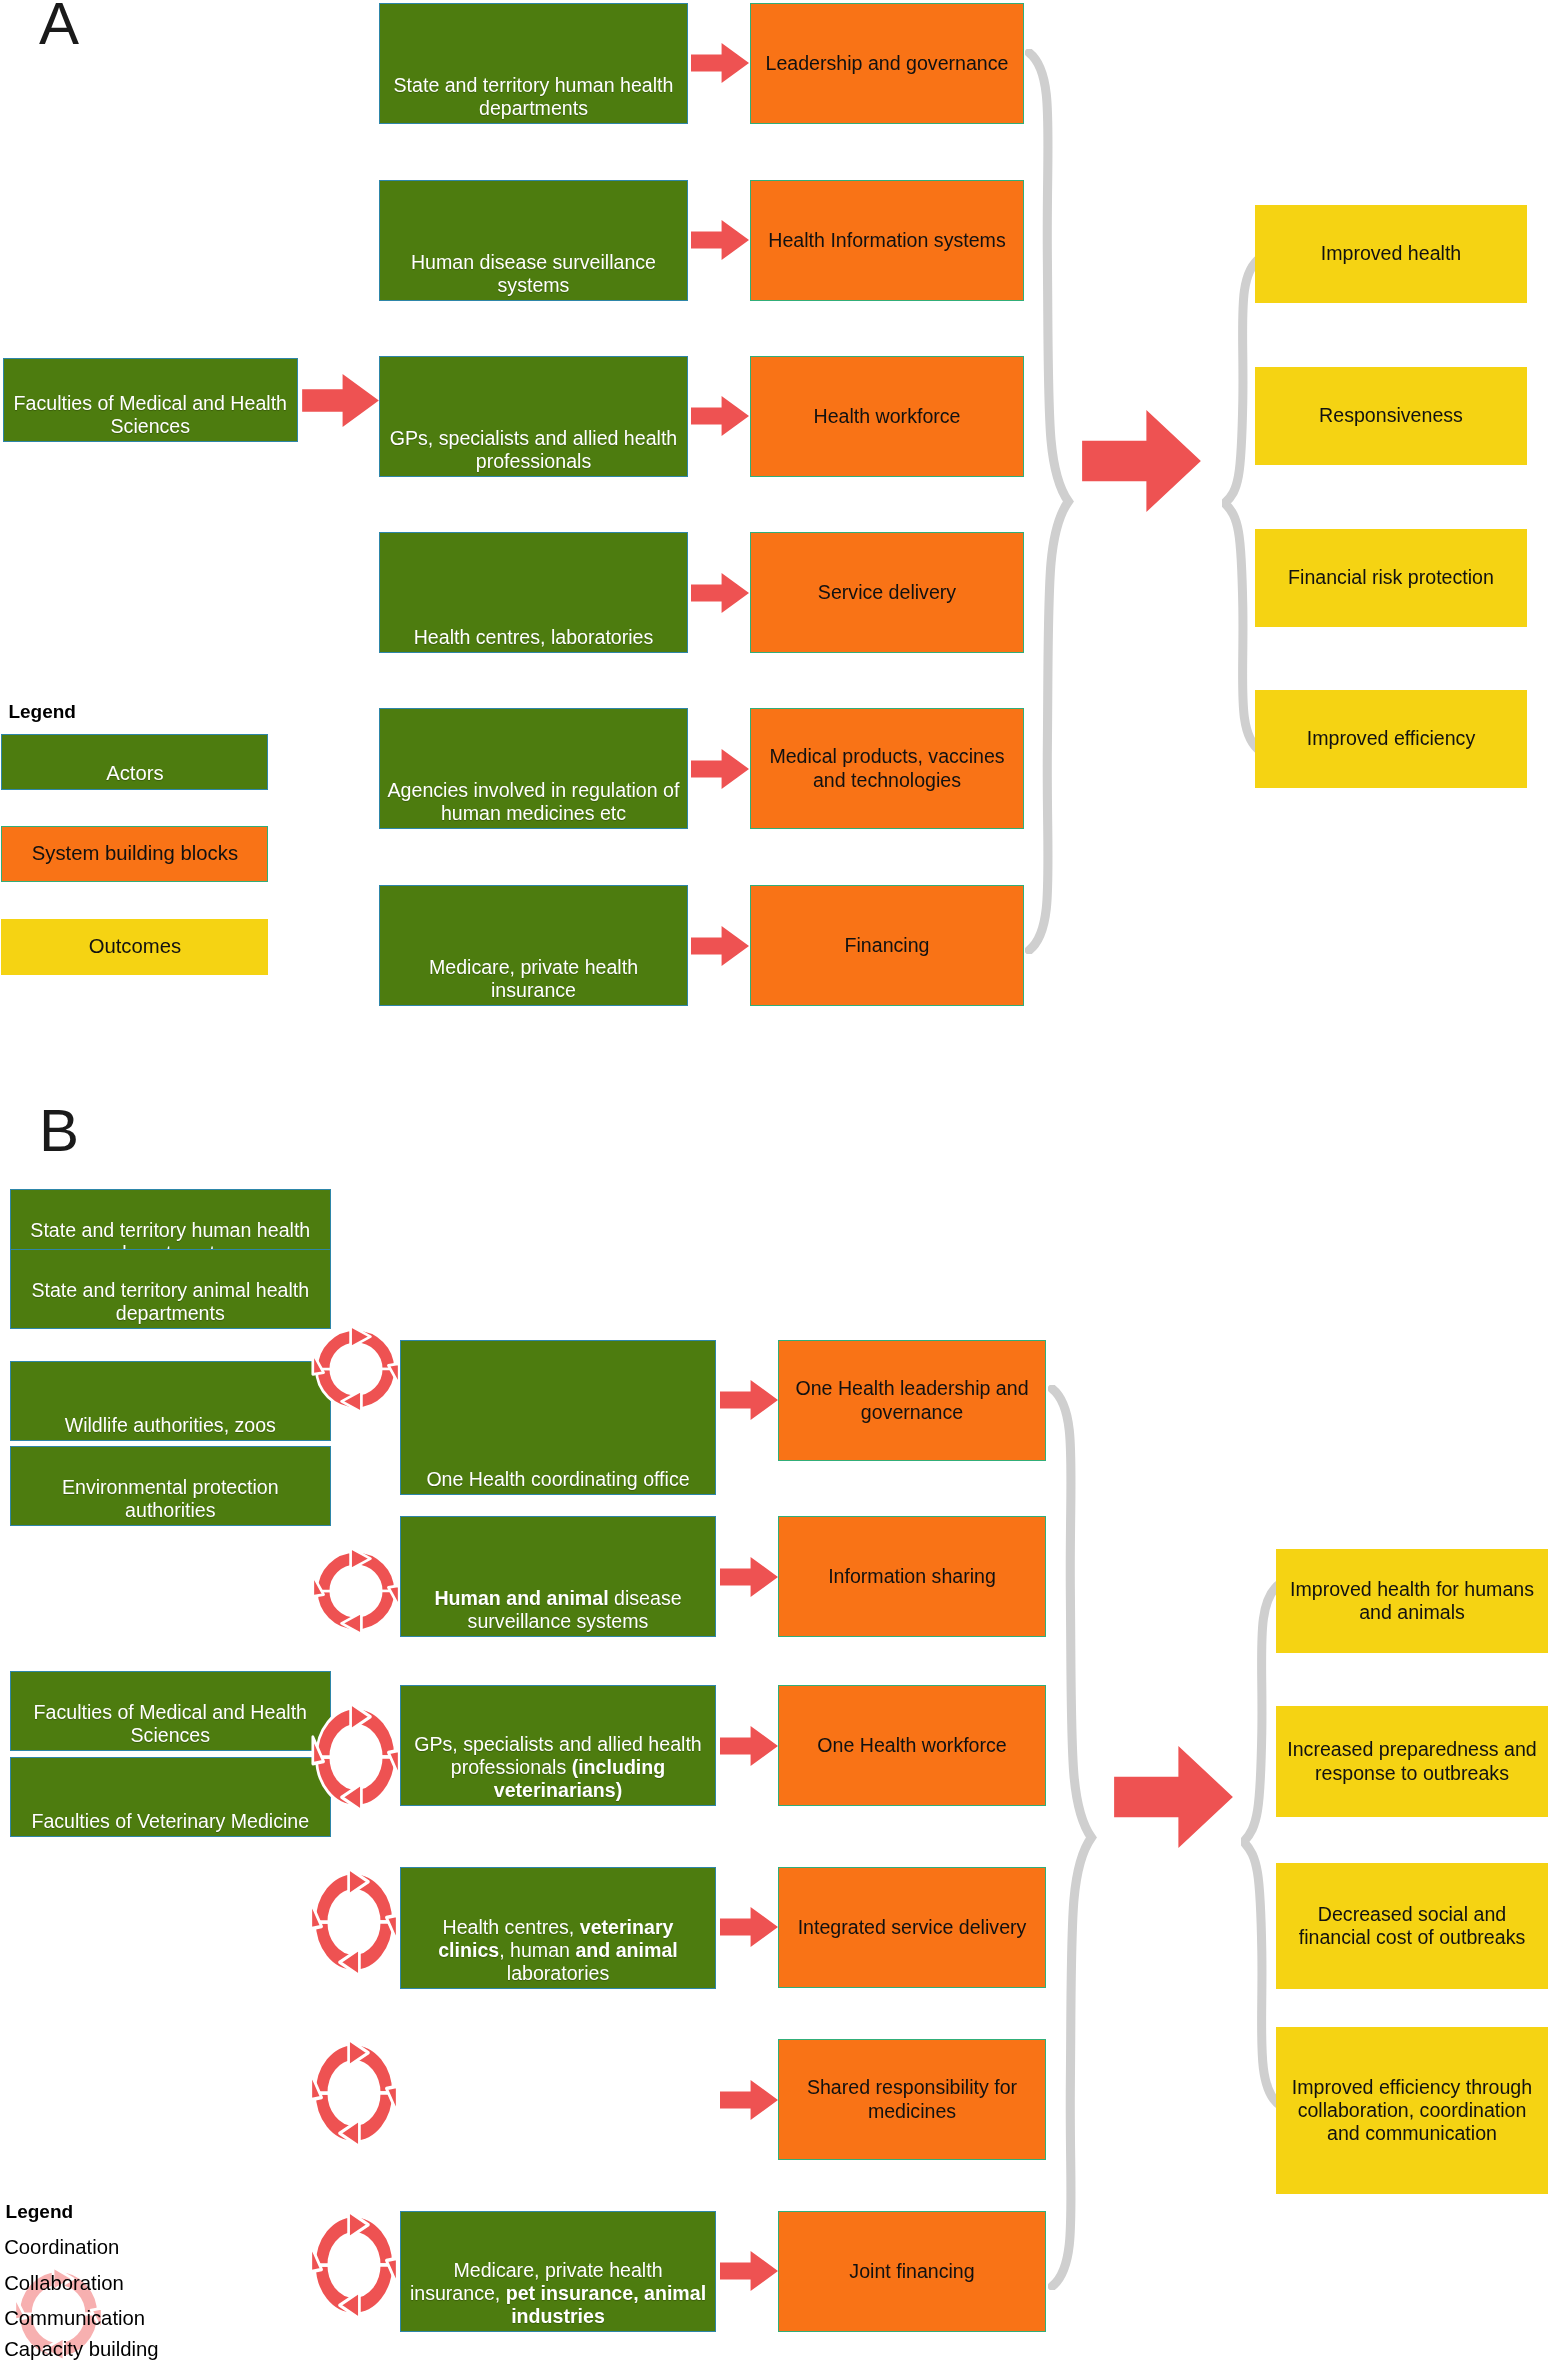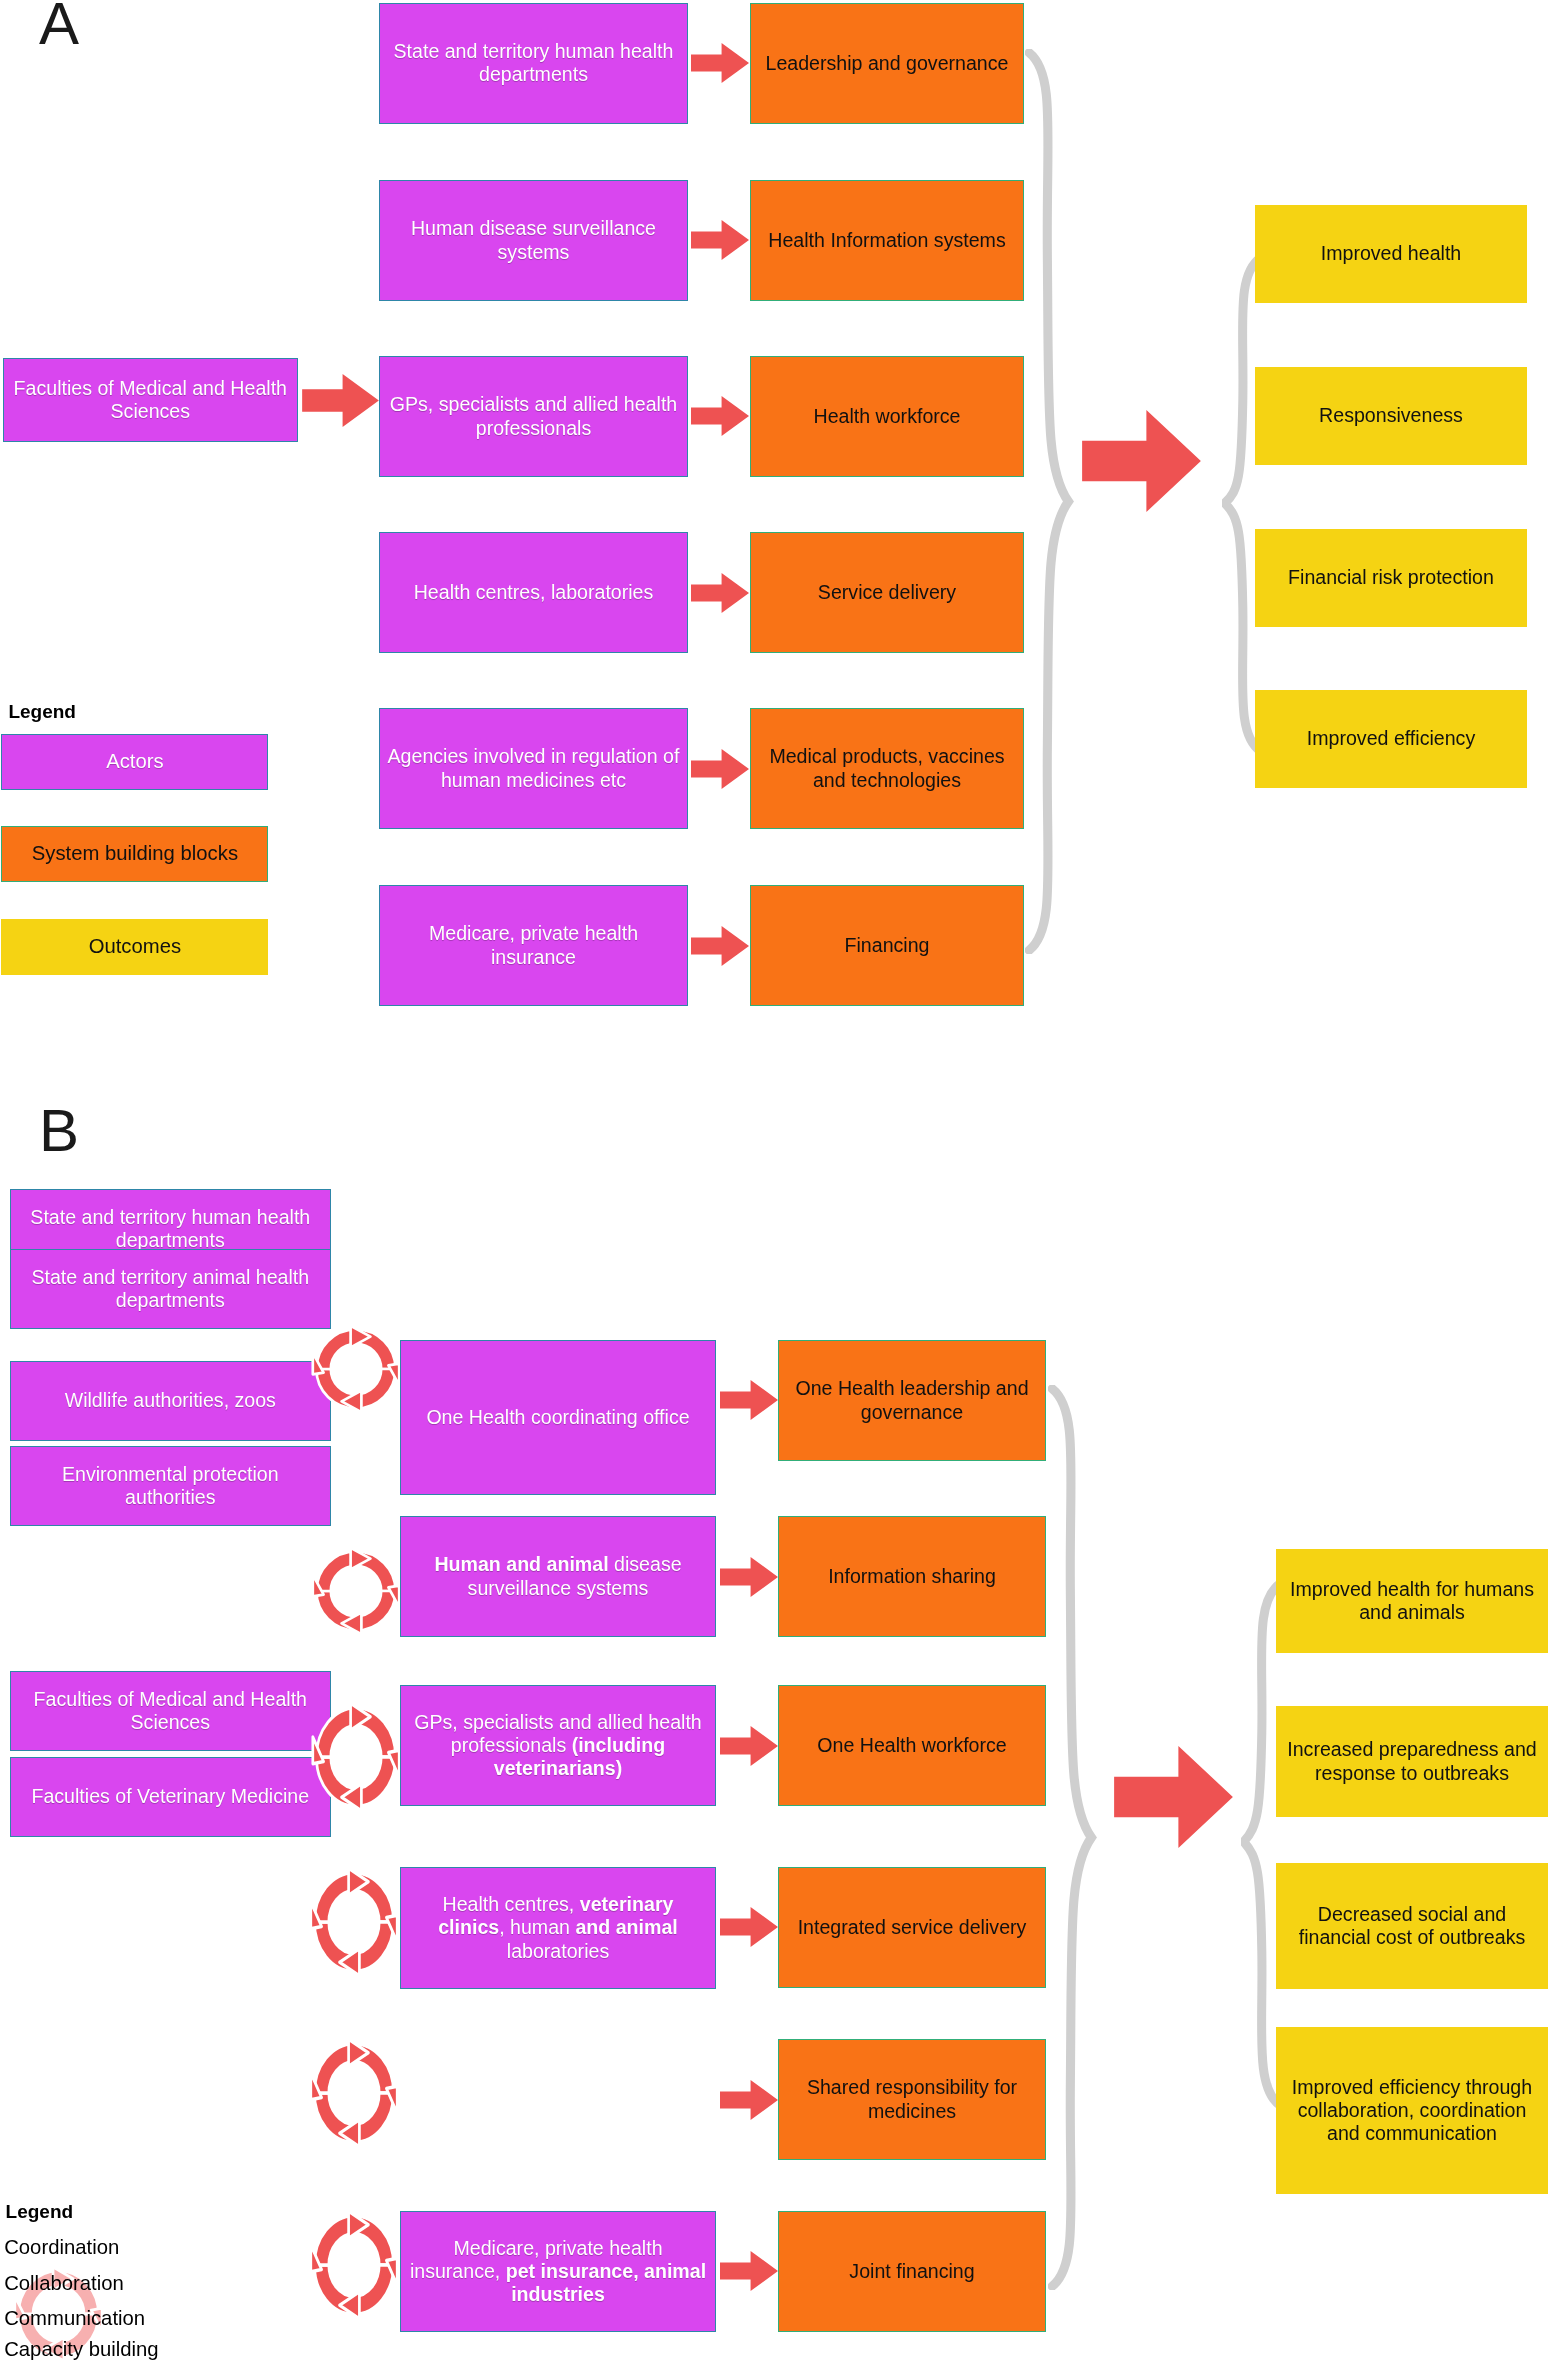--- a/index.html
+++ b/index.html
@@ -3,21 +3,21 @@
 <meta charset="utf-8">
 <style>
   html,body{margin:0;padding:0;background:#fff;}
   body{font-family:"Liberation Sans",sans-serif;}
   #stage{position:relative;width:1561px;height:2366px;background:#ffffff;overflow:hidden;}
 
   .panel-letter{position:absolute;font-size:60px;color:#1a1a1a;font-weight:400;line-height:1;font-family:"Liberation Sans",sans-serif;}
 
   .box{position:absolute;box-sizing:border-box;display:flex;align-items:center;justify-content:center;text-align:center;padding:2.8px 7px;line-height:1.18;}
   .box span{display:block;width:100%;}
-  .blue{background:#d946ef;color:#ffffff;border:0.7px solid #2E86A8;text-shadow:0 0.7px 0.7px rgba(0,0,0,.25);}
+  .blue{background:#4d7c0f;color:#ffffff;border:0.7px solid #2E86A8;text-shadow:0 0.7px 0.7px rgba(0,0,0,.25);align-items:flex-end;}
   .green{background:#f97316;color:#111111;border:0.7px solid #31AE79;}
   .yellow{background:#F5D313;color:#111111;border:0.7px solid #F5D313;}
 
   .legend-title{position:absolute;font-weight:bold;color:#000;font-size:19px;font-family:"Liberation Sans",sans-serif;}
   .legend-line{position:absolute;color:#000;font-size:20.3px;white-space:nowrap;font-family:"Liberation Sans",sans-serif;}
 
   .arrow{position:absolute;}
   .brace{position:absolute;}
   .cycle{position:absolute;}
   .legend-cycle{position:absolute;opacity:.45;}

